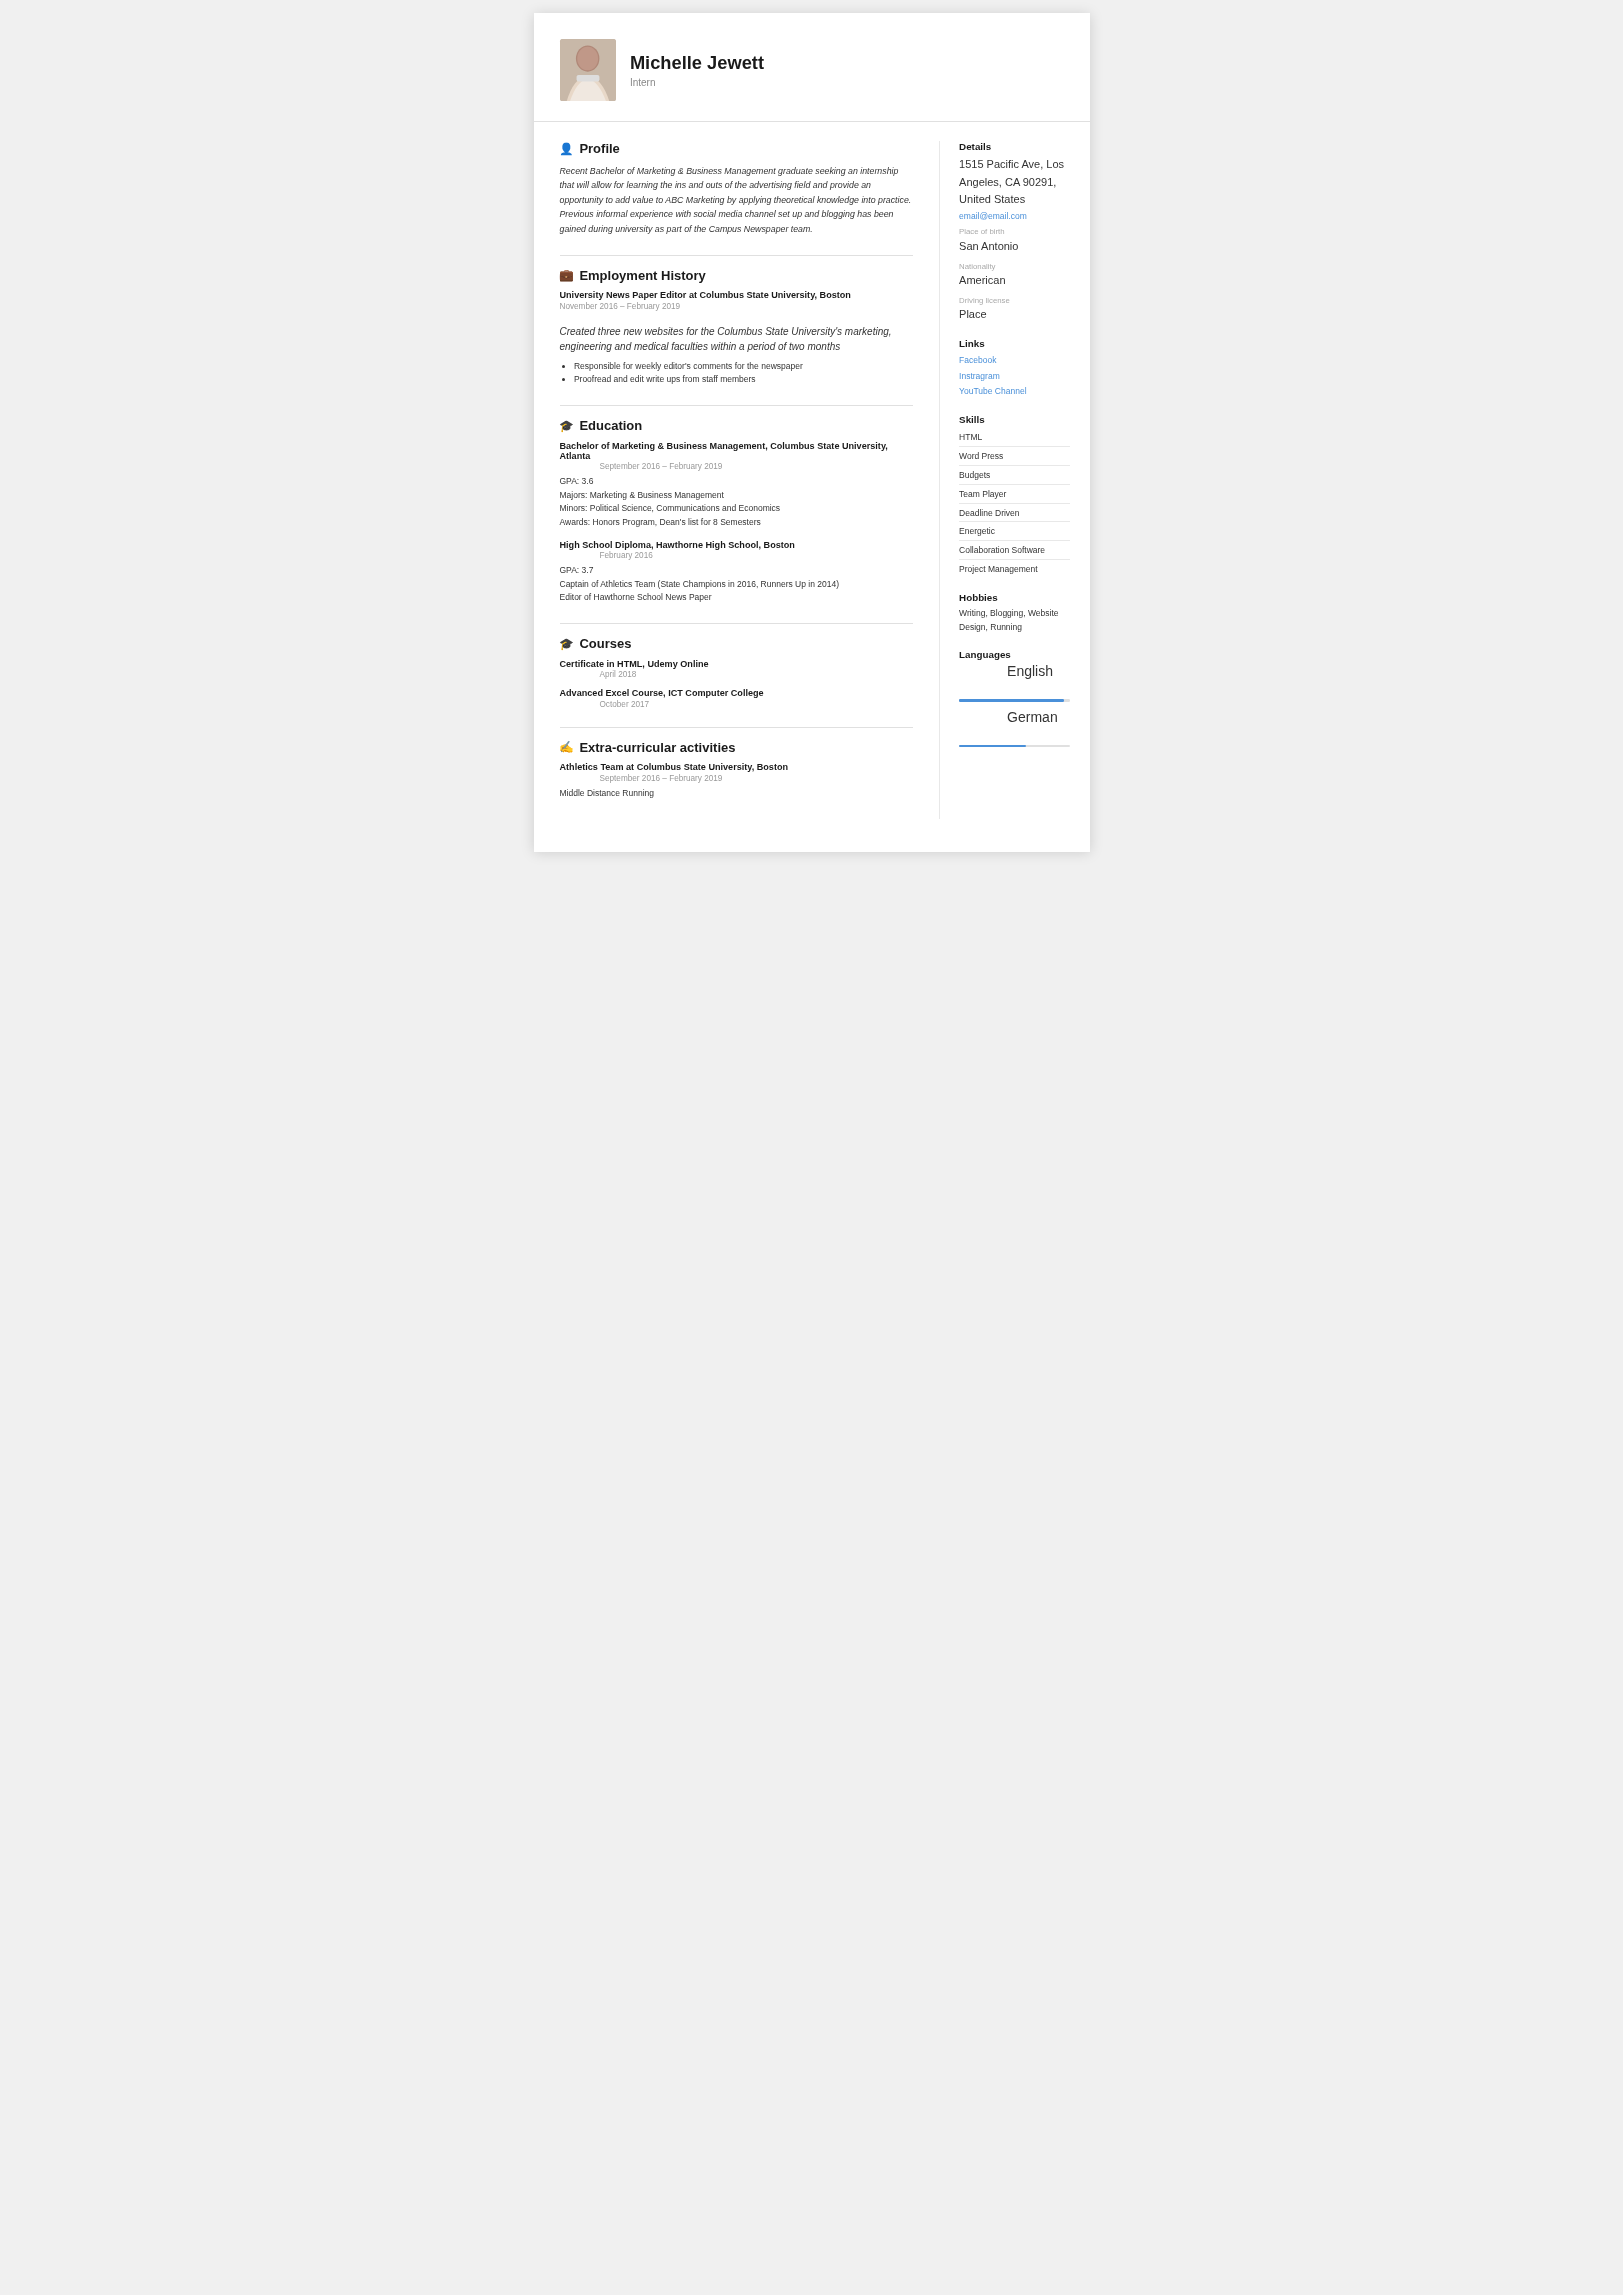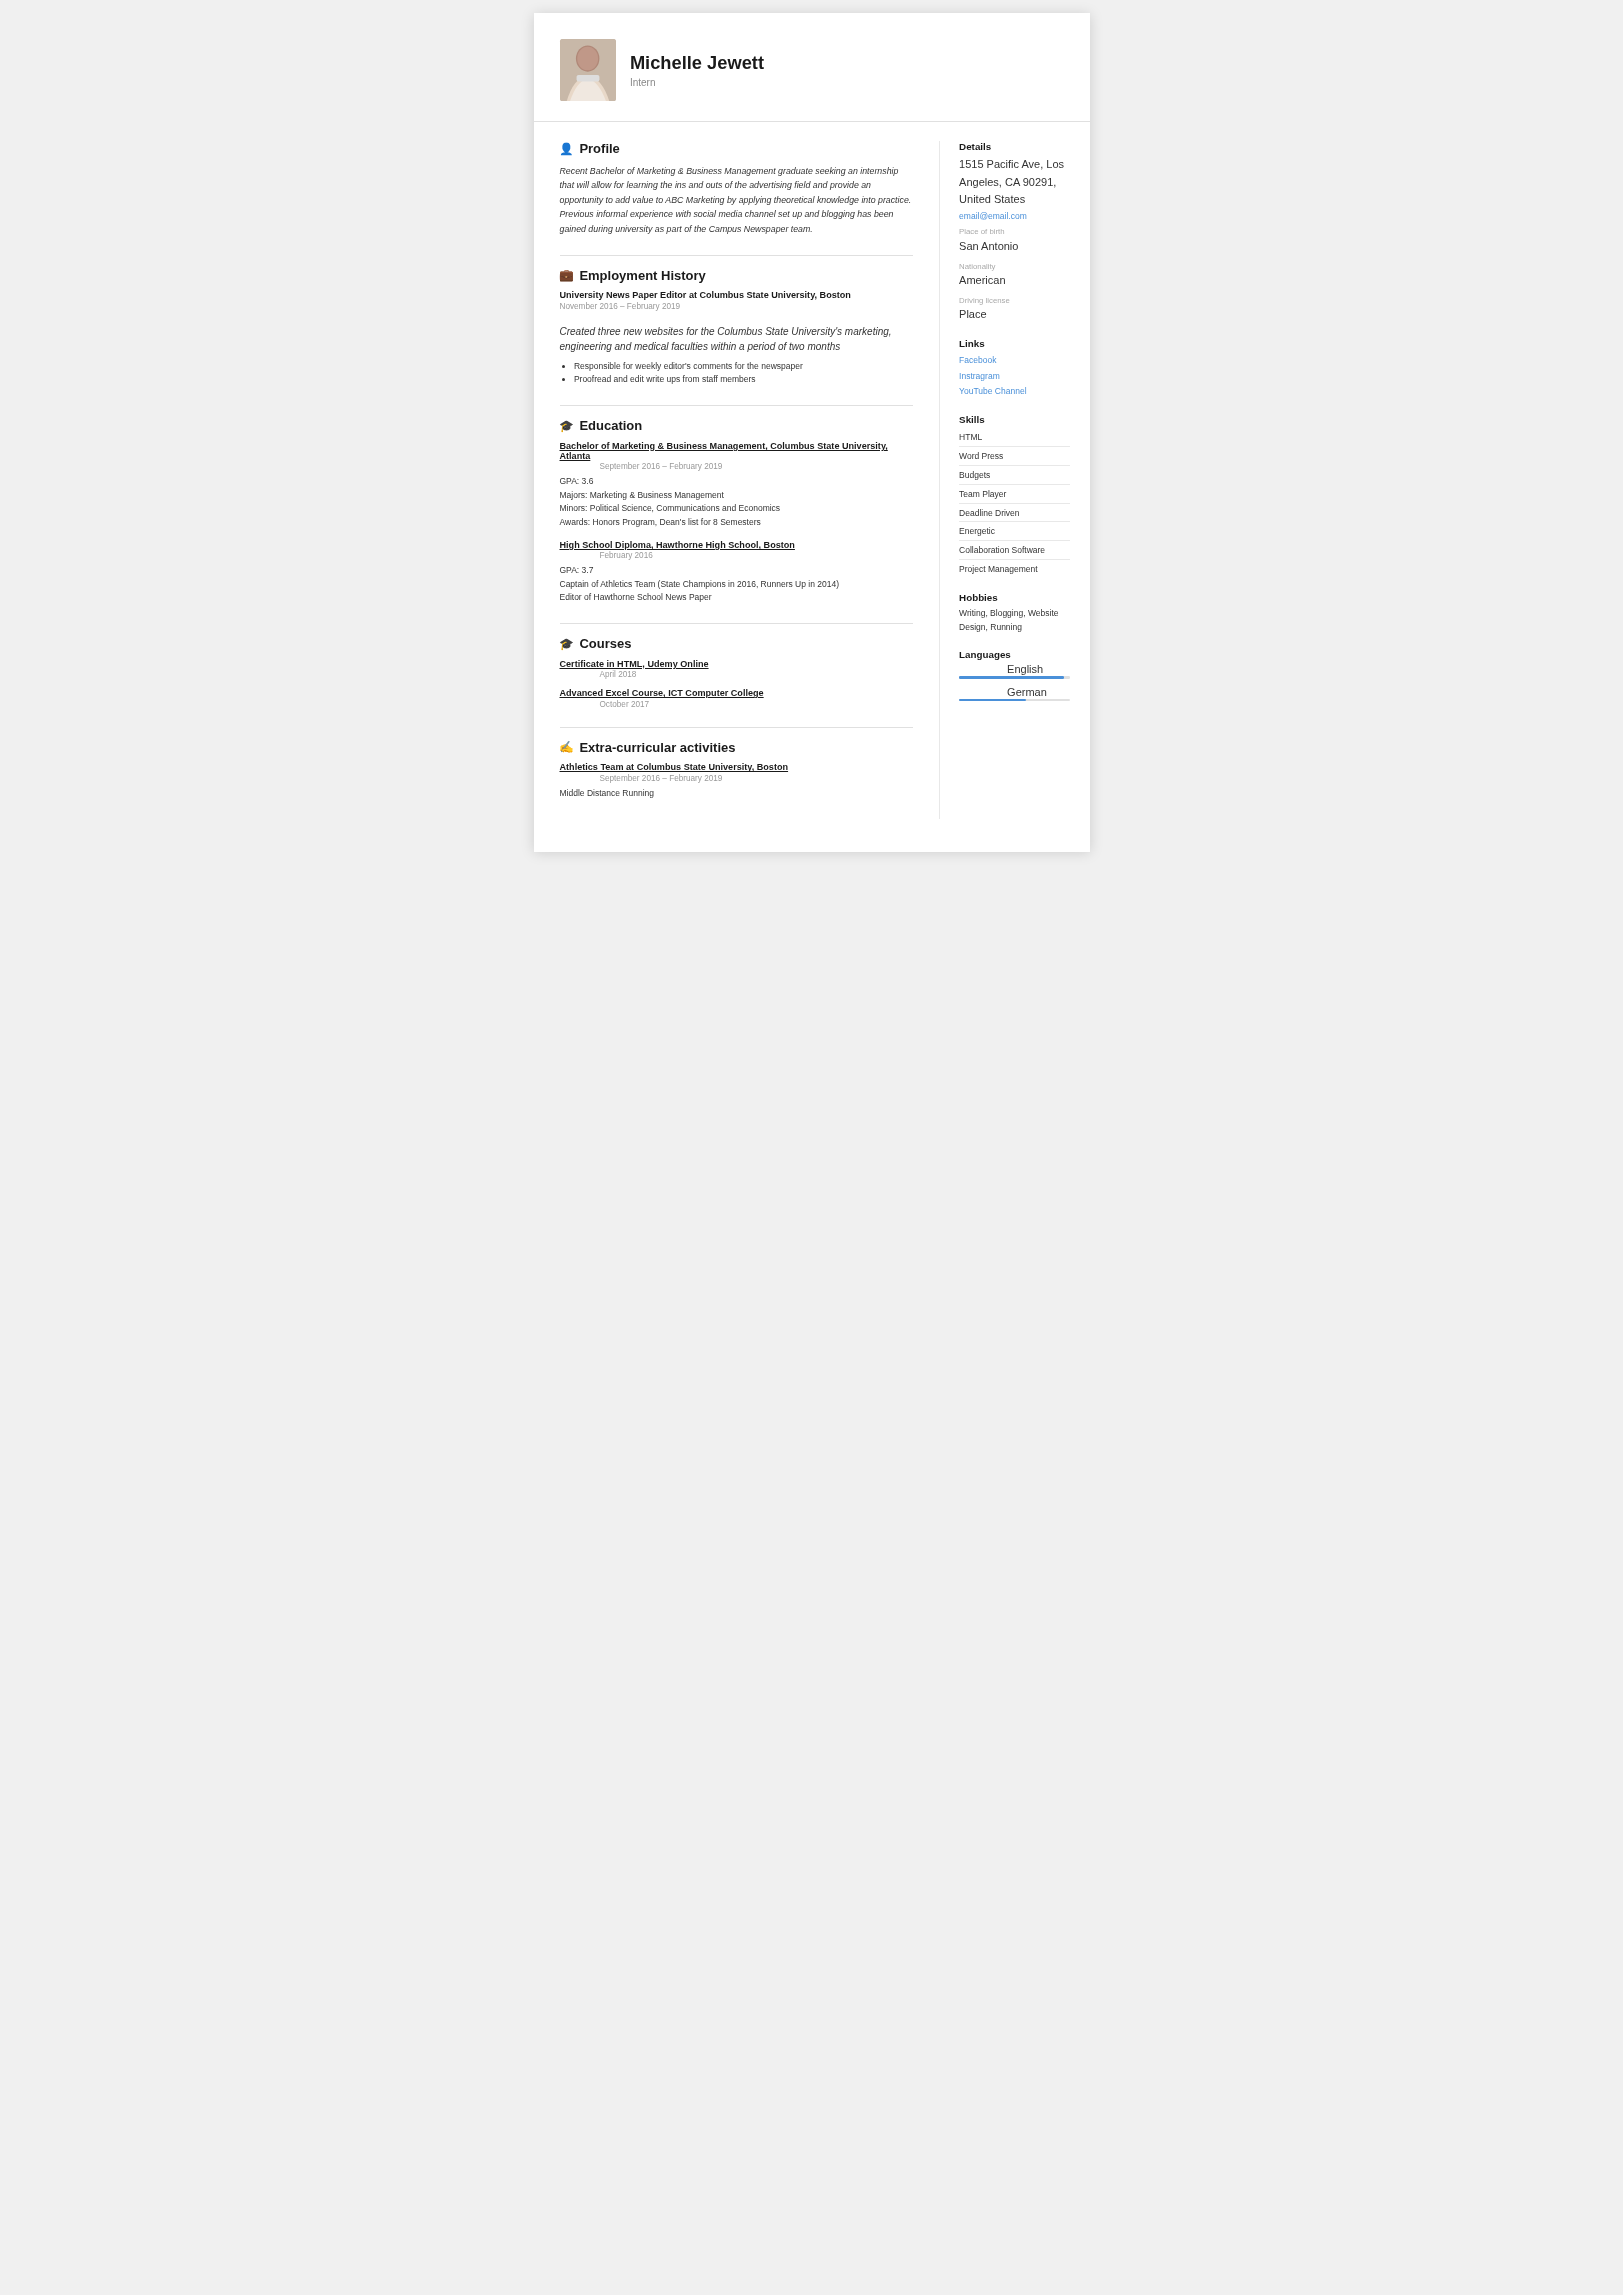--- a/index.html
+++ b/index.html
@@ -109,21 +109,21 @@
       color: #333;
       line-height: 1.6;
     }
     .edu-title {
       font-size: 9.1px;
       font-weight: 700;
       color: #1a1a1a;
       margin-bottom: 1.3px;
       margin-top: 10.5px;
     }
-    .edu-title:first-child { margin-top: 1px; text-decoration: underline; }
+    .edu-title:first-child { margin-top: 1px; }
     .edu-dates {
       font-size: 8.2px;
       color: #999;
       margin-bottom: 3.9px;
       padding-left: 40px;
     }
     .edu-detail {
       font-size: 8.5px;
       color: #333;
       line-height: 1.6;
@@ -159,23 +159,23 @@
       font-size: 8.5px;
       color: #333;
       padding: 3.9px 0;
       border-bottom: 0.7px solid #e8e8e8;
     }
     .skill-item:last-child { border-bottom: none; }
     .lang-item {
       margin-bottom: 6.5px;
     }
     .lang-name {
-      font-size: 11px;
-      color: #333;
-      margin-bottom: 1px;
+      font-size: 14px;
+      color: #333;
+      margin-bottom: 20px;
       padding-left: 48px;
     }
     .lang-bar-bg {
       height: 2.6px;
       background: #e0e0e0;
       border-radius: 1.3px;
       width: 100%;
     }
     .lang-bar-fill {
       height: 2.6px;

